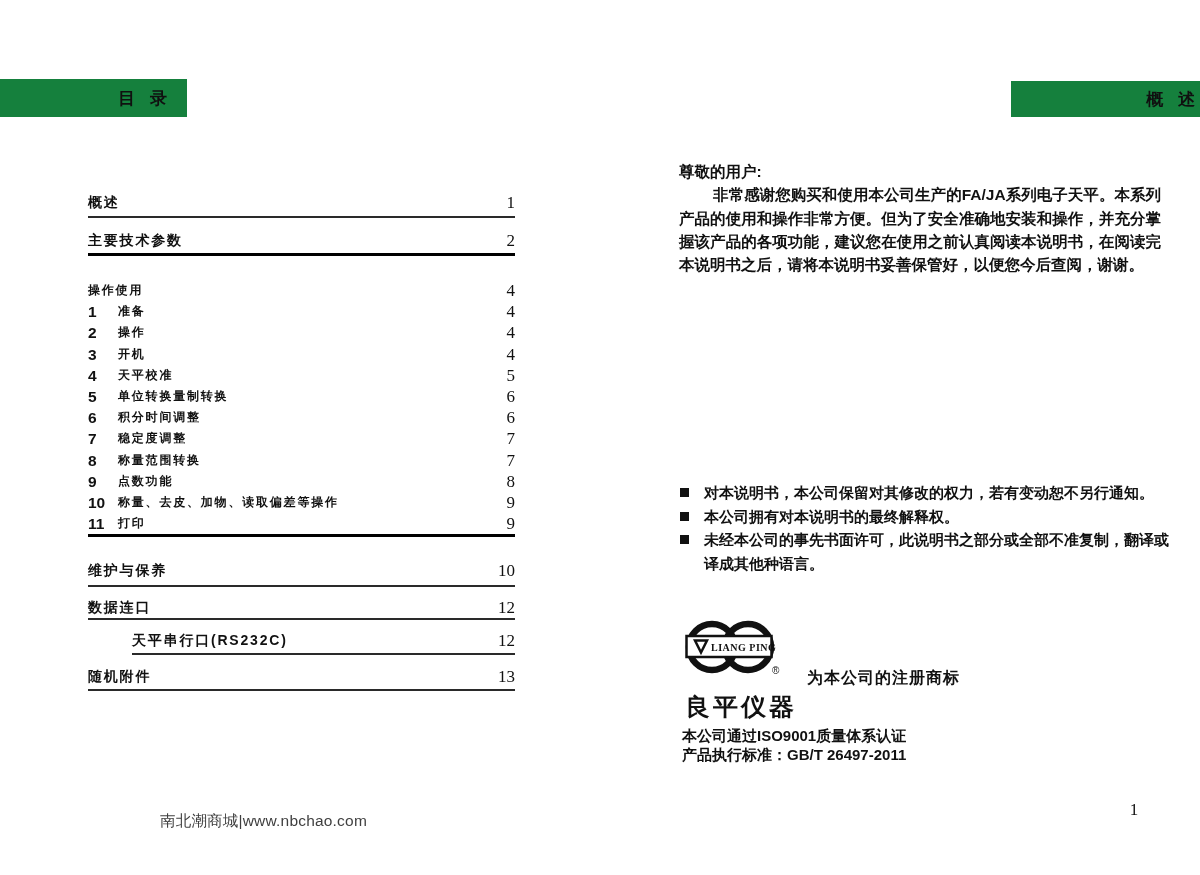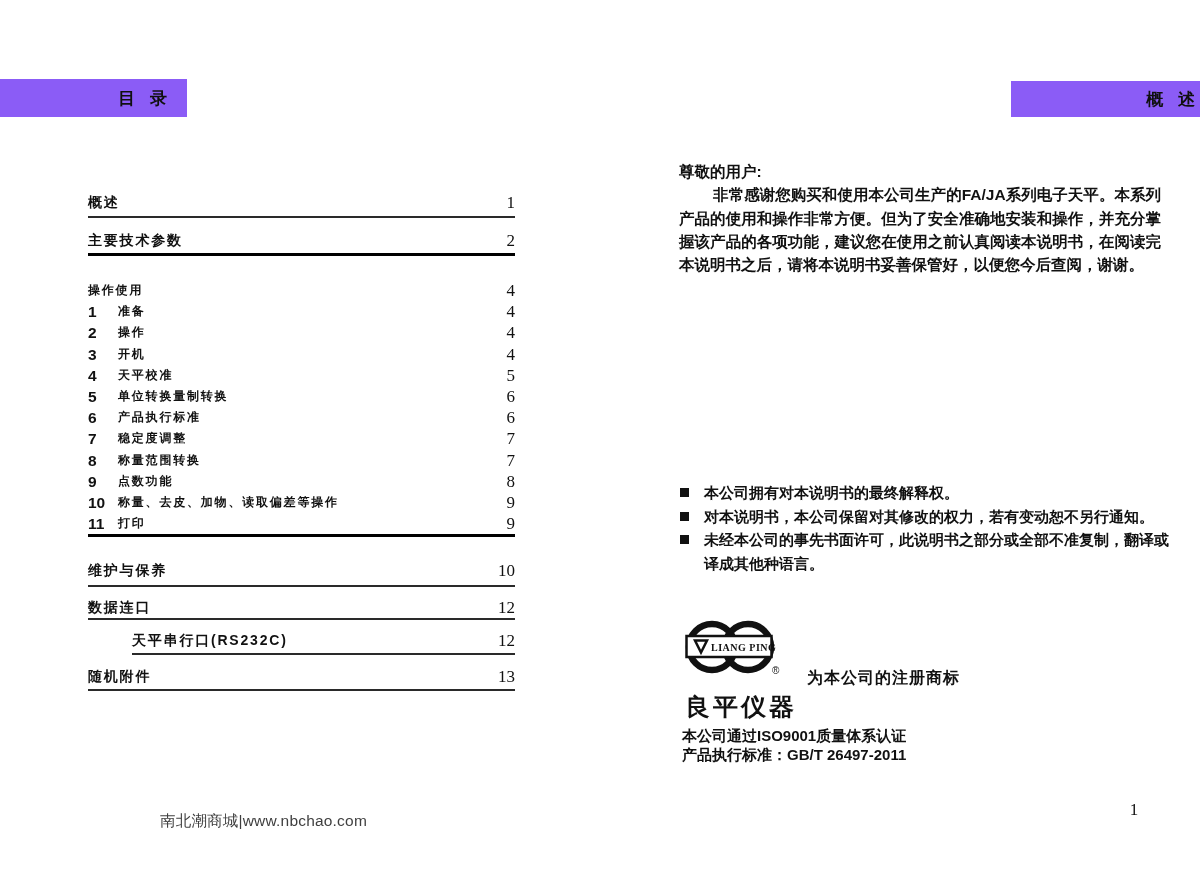--- a/index.html
+++ b/index.html
@@ -1,19 +1,19 @@
 <!DOCTYPE html>
 <html><head>
 <meta charset="utf-8">
 <style>
   html,body{margin:0;padding:0;background:#e8e8e8;}
   .page{position:relative;width:1200px;height:875px;background:#ffffff;overflow:hidden;
         font-family:"Liberation Sans",sans-serif;color:#111;}
   
-  .tab{position:absolute;display:flex;align-items:center;background:#8b5cf6;box-sizing:border-box;}
+  .tab{position:absolute;display:flex;align-items:center;background:#15803d;box-sizing:border-box;}
   .tab-left{left:0;top:79px;width:187px;height:38px;justify-content:flex-end;padding-right:15px;}
   .tab-right{left:1011px;top:81px;width:189px;height:36px;justify-content:flex-end;padding-left:13px;}
   .tab span{font-size:17px;font-weight:bold;letter-spacing:5px;color:#101010;white-space:nowrap;}
   
   .toc{position:absolute;left:88px;top:193px;width:427px;}
   .toc-row{display:flex;align-items:flex-start;box-sizing:border-box;}
   .t-num{width:30px;font-weight:bold;font-size:15.5px;}
   .t-label{flex:1;font-weight:bold;font-size:12px;letter-spacing:1.8px;line-height:19px;}
   .toc-sec .t-label{font-size:14px;}
   .t-page{font-family:"Liberation Serif",serif;font-size:17px;line-height:19px;}
@@ -92,21 +92,21 @@
           <span class="t-label">天平校准</span>
           <span class="t-page">5</span>
         </div>
         <div class="toc-row toc-item">
           <span class="t-num">5</span>
           <span class="t-label">单位转换量制转换</span>
           <span class="t-page">6</span>
         </div>
         <div class="toc-row toc-item">
           <span class="t-num">6</span>
-          <span class="t-label">产品执行标准</span>
+          <span class="t-label">积分时间调整</span>
           <span class="t-page">6</span>
         </div>
         <div class="toc-row toc-item">
           <span class="t-num">7</span>
           <span class="t-label">稳定度调整</span>
           <span class="t-page">7</span>
         </div>
         <div class="toc-row toc-item">
           <span class="t-num">8</span>
           <span class="t-label">称量范围转换</span>
@@ -147,22 +147,22 @@
         </div>
       </div>
   </div>
 
   <div class="overview-text">
     <p class="salutation">尊敬的用户:</p>
     <p class="body-par">非常感谢您购买和使用本公司生产的FA/JA系列电子天平。本系列产品的使用和操作非常方便。但为了安全准确地安装和操作，并充分掌握该产品的各项功能，建议您在使用之前认真阅读本说明书，在阅读完本说明书之后，请将本说明书妥善保管好，以便您今后查阅，谢谢。</p>
   </div>
 
   <div class="notes" id="notes">
+      <div class="note-item"><span class="note-bullet"></span><span>对本说明书，本公司保留对其修改的权力，若有变动恕不另行通知。</span></div>
       <div class="note-item"><span class="note-bullet"></span><span>本公司拥有对本说明书的最终解释权。</span></div>
-      <div class="note-item"><span class="note-bullet"></span><span>对本说明书，本公司保留对其修改的权力，若有变动恕不另行通知。</span></div>
       <div class="note-item"><span class="note-bullet"></span><span>未经本公司的事先书面许可，此说明书之部分或全部不准复制，翻译或译成其他种语言。</span></div>
     </div>
 
   <div class="trademark">
     <svg width="99" height="72" viewBox="0 0 99 72">
       <circle cx="27" cy="31" r="23" fill="none" stroke="#111" stroke-width="6.5"></circle>
       <circle cx="63" cy="31" r="23" fill="none" stroke="#111" stroke-width="6.5"></circle>
       <rect x="1.5" y="20" width="85" height="21" fill="#ffffff" stroke="#111" stroke-width="2.5"></rect>
       <polygon points="10,24.5 22,24.5 16,36.5" fill="#ffffff" stroke="#111" stroke-width="2.5"></polygon>
       <text x="26" y="35" font-size="10" font-weight="bold" font-family="Liberation Serif, serif" letter-spacing="0.5" fill="#111">LIANG PING</text>

